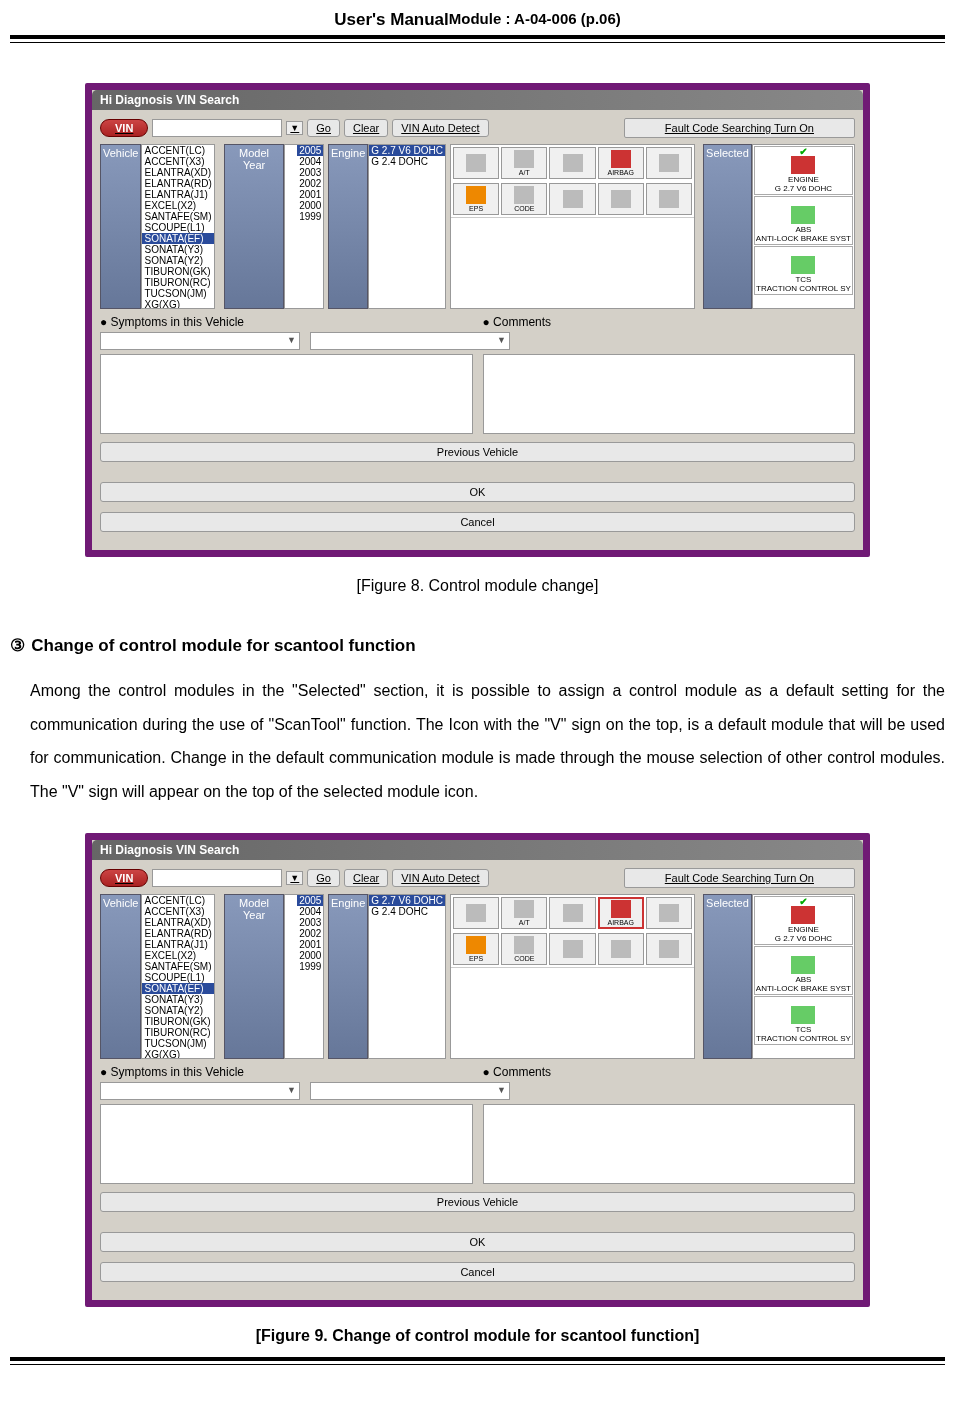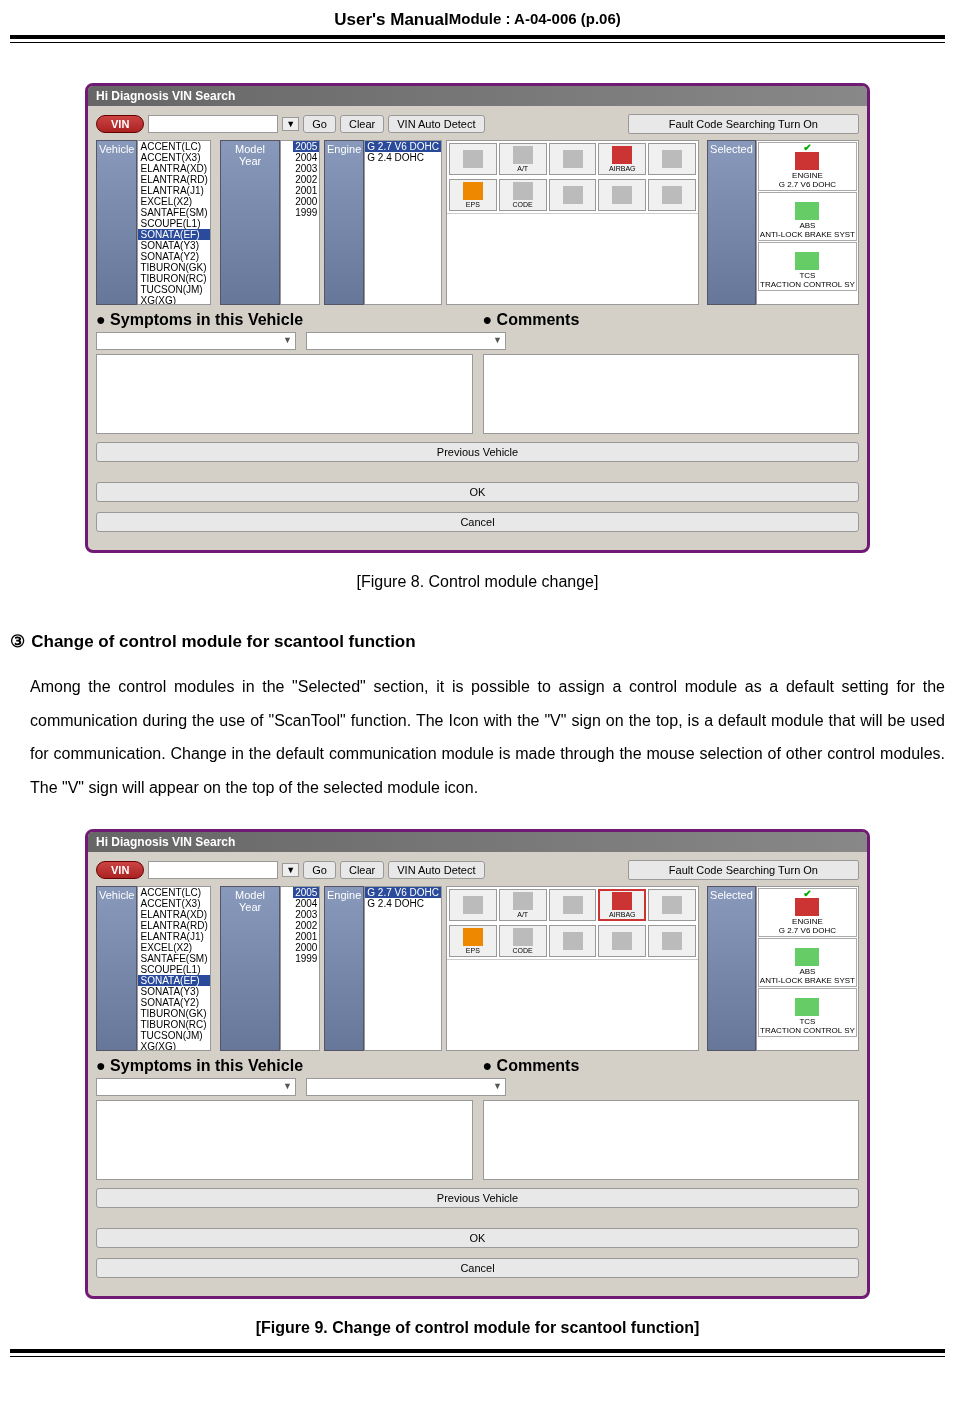--- a/index.html
+++ b/index.html
@@ -20,34 +20,34 @@
     }
     .header-right { font-size: 15px; }
     .rule-thick { border-top: 4px solid #000; margin-bottom: 3px; }
     .rule-thin { border-top: 1px solid #000; margin-bottom: 40px; }
     .rule-thin-btm { border-top: 1px solid #000; margin-top: 3px; }
     
     .dialog {
       width: 785px;
       margin: 0 auto 20px auto;
       background: #d4d0c8;
-      border: 3px solid #701a75;
-      border-radius: 8px;
+      border: 7px solid #701a75;
+      border-radius: 2px;
       font-size: 11px;
     }
     .dialog-title {
       background: linear-gradient(to right, #666, #888);
       color: #fff;
       padding: 3px 8px;
       font-weight: bold;
       font-size: 12px;
       border-radius: 5px 5px 0 0;
     }
     .dialog-body { padding: 8px; }
-    .vin-row { display: flex; align-items: center; gap: 4px; margin-bottom: 6px; }
+    .vin-row { display: flex; align-items: center; gap: 4px; margin-bottom: 6px; text-decoration: underline; }
     .vin-btn {
       background: linear-gradient(#c44, #a22);
       color: #fff;
       border: 1px solid #600;
       border-radius: 12px;
       padding: 2px 14px;
       font-size: 11px;
       font-weight: bold;
     }
     .vin-input { flex: 0 0 130px; height: 18px; border: 1px solid #999; background:#fff; }
@@ -132,21 +132,21 @@
       padding: 1px;
       display: flex;
       flex-direction: column;
       align-items: center;
     }
     .sel-item .sys-icon-img { width: 24px; height: 18px; }
     .sel-label { font-size: 8px; text-align: center; white-space: nowrap; overflow: hidden; width: 100%; }
     .check-v { color: #0a0; font-size: 10px; font-weight: bold; height: 8px; line-height: 8px; }
     
     .bullet-row { display: flex; gap: 10px; margin-bottom: 3px; }
-    .bullet-half { flex: 1; font-weight: bold; font-size: 16px; }
+    .bullet-half { flex: 1; font-weight: normal; font-size: 12px; }
     .bullet-half::before { content: "● "; }
     .dropdowns { display: flex; gap: 10px; margin-bottom: 4px; }
     .dd { flex: 1; height: 18px; border: 1px solid #999; background: #fff; position: relative; }
     .dd::after { content: "▼"; position: absolute; right: 3px; top: 2px; font-size: 9px; color: #555; }
     .dd.narrow { flex: 0 0 200px; }
     .comment-area { display: flex; gap: 10px; }
     .comment-box { flex: 1; height: 80px; background: #fff; border: 1px solid #999; }
     .btn-row { display: flex; gap: 10px; margin-top: 8px; flex-direction: column; }
     .btn-row .small-btn.wide { padding: 3px 30px; }
     .spacer { flex: 1; }

